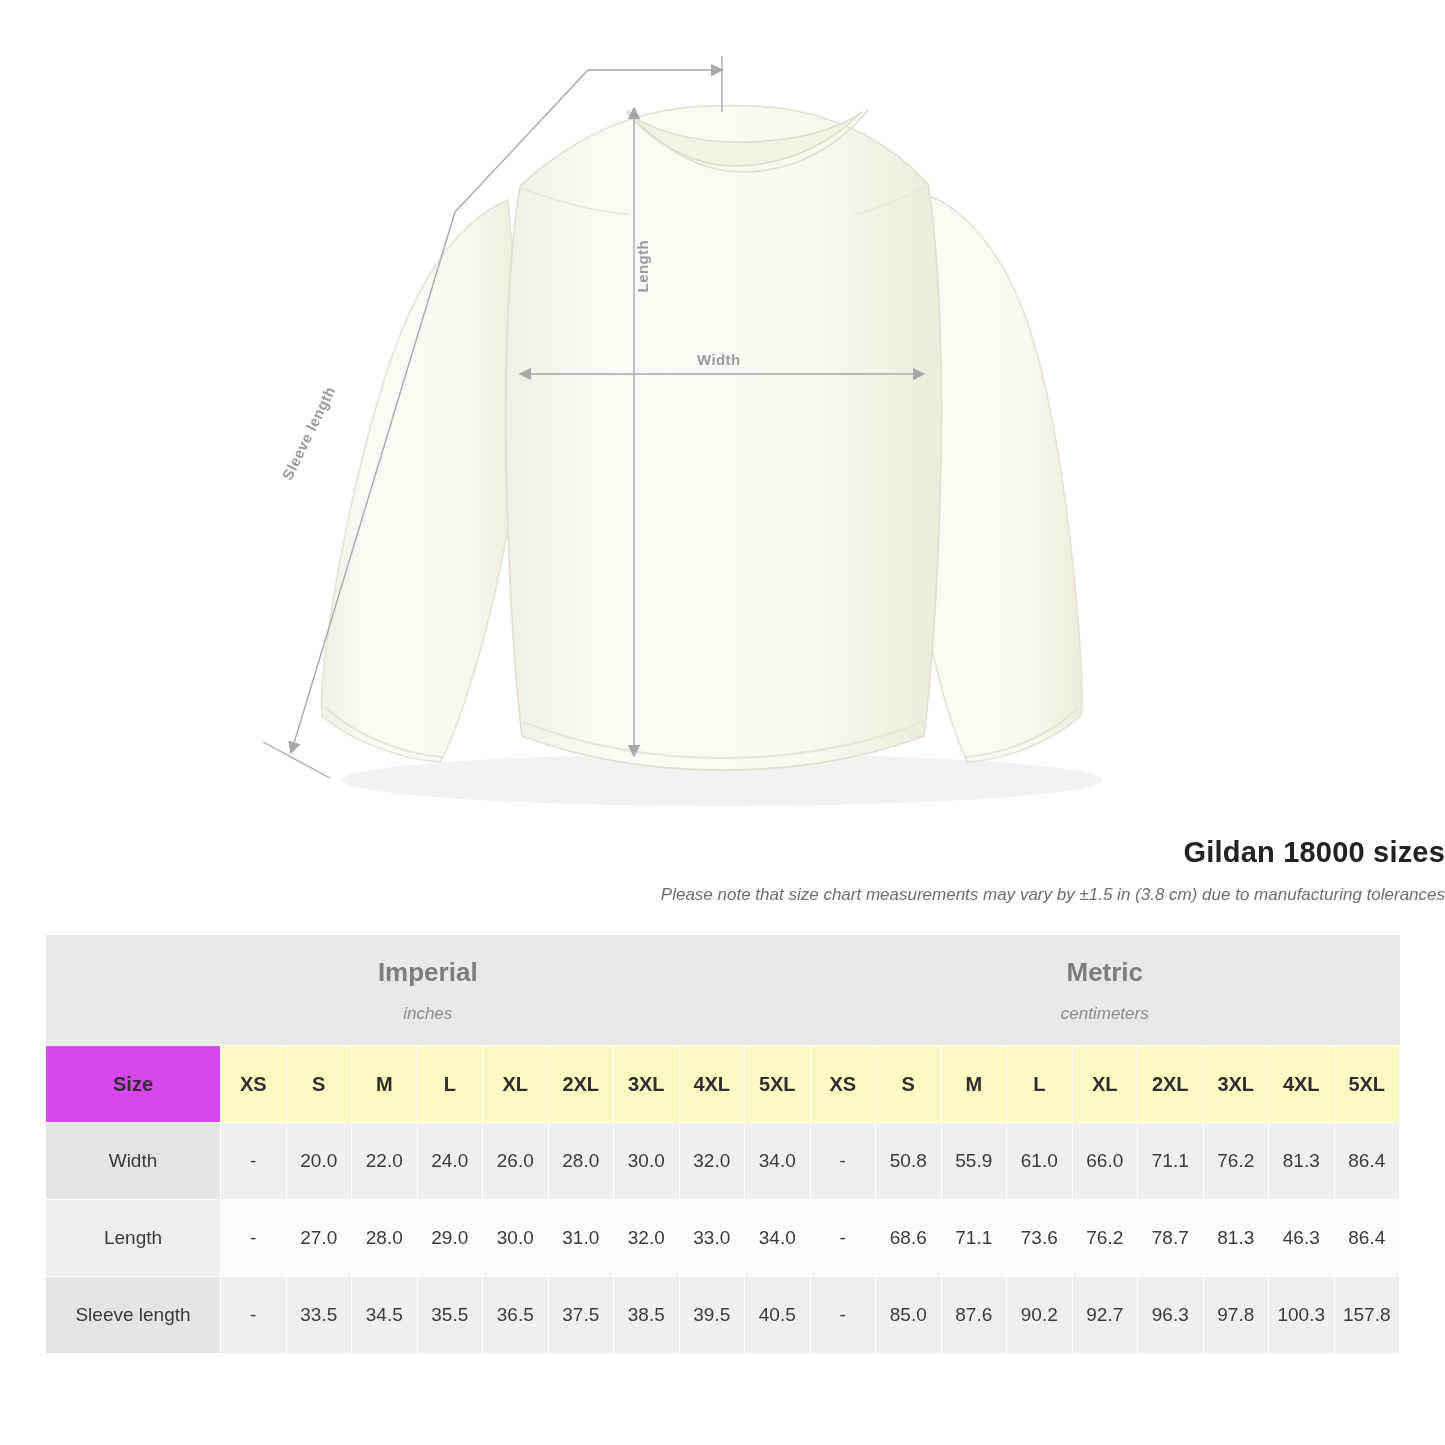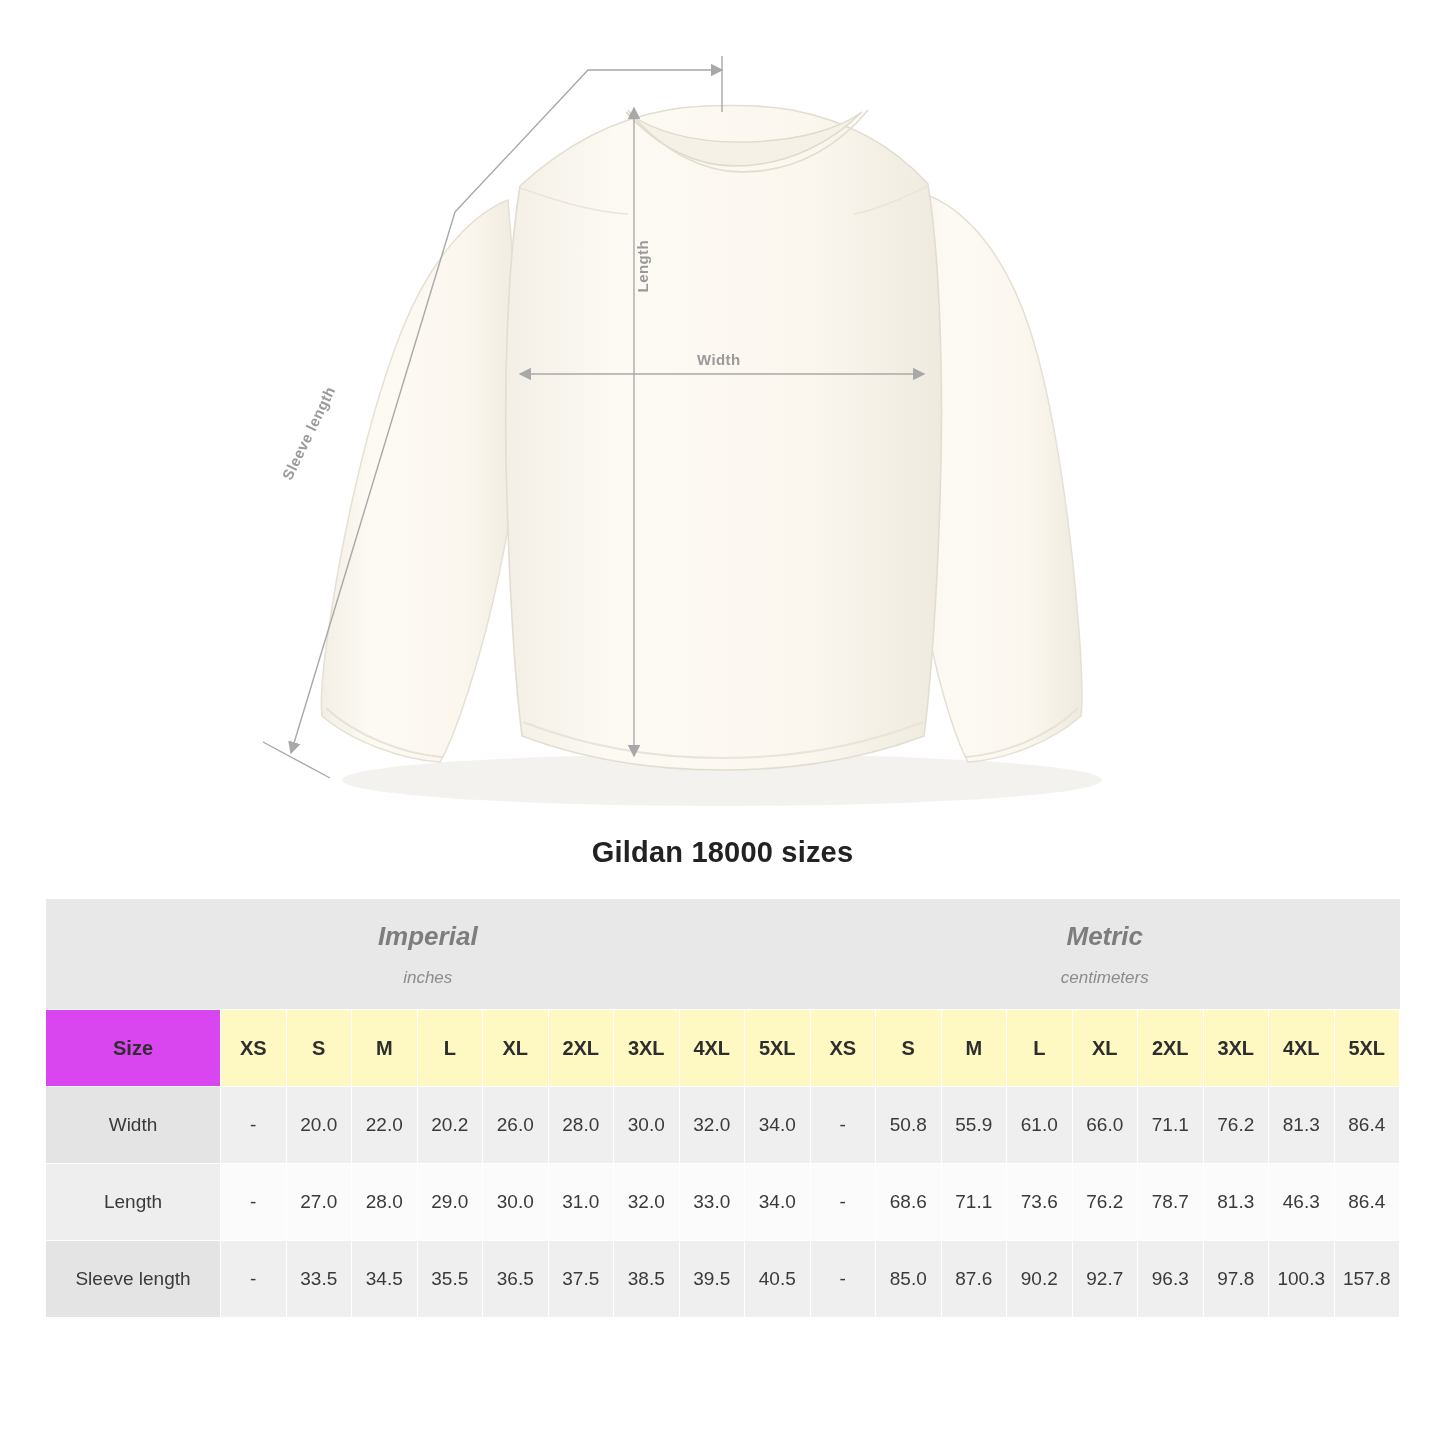--- a/index.html
+++ b/index.html
@@ -55,21 +55,21 @@
   .label-sleeve {
     left: 300px;
     top: 382px;
     writing-mode: vertical-rl;
     transform: rotate(180deg) rotate(26deg);
     transform-origin: center center;
   }
 
   
   .title-block {
-    text-align: center;
+    text-align: right;
     margin-top: 6px;
   }
   .chart-title {
     font-size: 29px;
     font-weight: bold;
     color: #222222;
     letter-spacing: 0.2px;
   }
   .chart-note {
     font-size: 17px;
@@ -99,21 +99,20 @@
     vertical-align: middle;
     background: #f6f6f6;
   }
   tr.band-row td {
     background: #e8e8e8;
     border: none;
     height: 108px;
   }
   .unit-sys {
     font-size: 26px;
-    font-style: italic;
     font-weight: bold;
     color: #7d7d7d;
     line-height: 1.25;
   }
   .unit-sub {
     font-size: 17px;
     font-style: italic;
     font-weight: normal;
     color: #8c8c8c;
     display: block;
@@ -230,20 +229,21 @@
       <line x1="263" y1="742" x2="330" y2="778" stroke="#a8a8a8" stroke-width="1.4"></line>
     </svg>
 
     <div class="dim-label label-length">Length</div>
     <div class="dim-label label-width">Width</div>
     <div class="dim-label label-sleeve">Sleeve length</div>
   </div>
 
   <div class="title-block">
     <div class="chart-title">Gildan 18000 sizes</div>
+    <div class="chart-note">Please note that size chart measurements may vary by ±1.5 in (3.8 cm) due to manufacturing tolerances</div>
   </div>
 
   <div class="table-wrap">
     <table class="size-table">
       <colgroup>
         <col class="c-label">
         <col class="c-val">
           <col class="c-val">
           <col class="c-val">
           <col class="c-val">
@@ -294,21 +294,21 @@
           <td>3XL</td>
           <td>4XL</td>
           <td>5XL</td>
         </tr>
 
         <tr class="alt">
           <td class="rowlabel">Width</td>
           <td>-</td>
           <td>20.0</td>
           <td>22.0</td>
-          <td>20.2</td>
+          <td>24.0</td>
           <td>26.0</td>
           <td>28.0</td>
           <td>30.0</td>
           <td>32.0</td>
           <td>34.0</td>
           <td>-</td>
           <td>50.8</td>
           <td>55.9</td>
           <td>61.0</td>
           <td>66.0</td>

